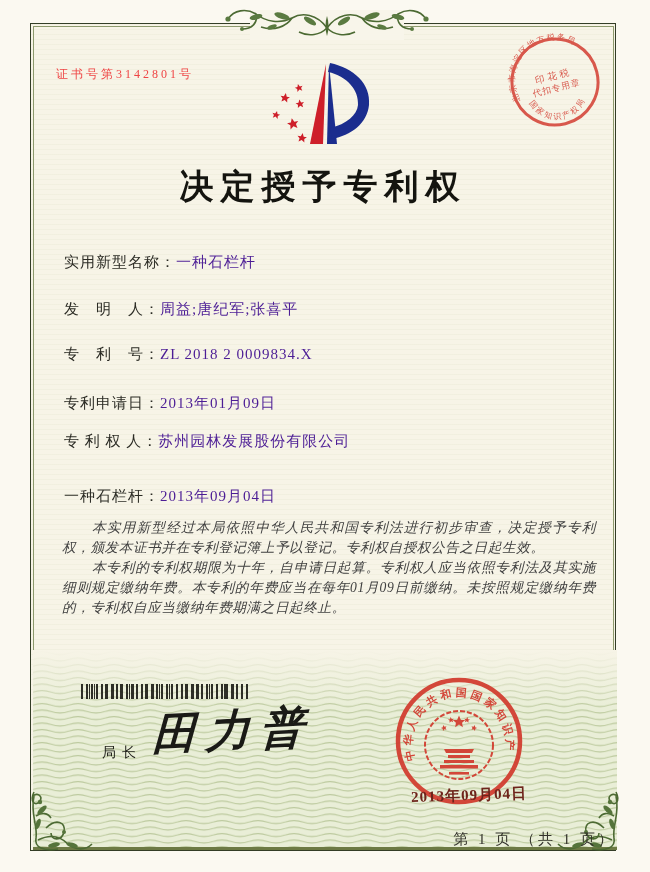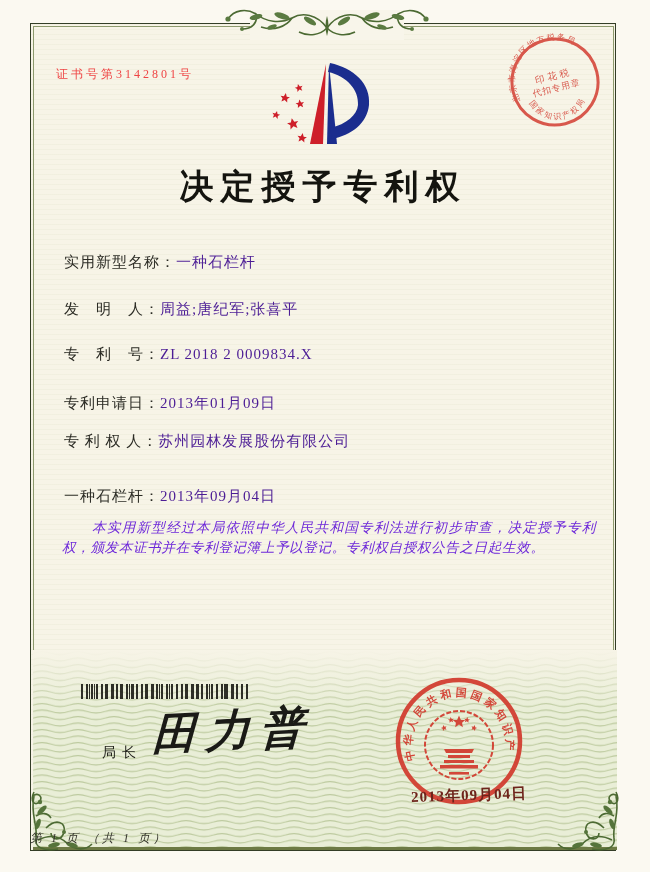--- a/index.html
+++ b/index.html
@@ -46,42 +46,42 @@
     font-size:34px; font-weight:bold; letter-spacing:7px; color:#14140f; }
 
   .field-row { left:64px; width:540px; height:20px; font-size:15px;
     letter-spacing:1px; white-space:nowrap; }
   .field-label { color:#2b2b24;margin-top:8px; }
   .field-value { color:#4c1d95; }
 
   .paragraphs { left:62px; top:518px; width:534px; }
   .paragraphs p {
     font-size:13.6px; line-height:20px; font-style:italic;
-    letter-spacing:.6px; text-indent:2.2em; color:#6d28d9; text-align:justify;
+    letter-spacing:.6px; text-indent:2.2em; color:#404040; text-align:justify;
   }
 
   .barcode { left:81px; top:684px; width:168px; height:15px; opacity:.88;
     background:
       repeating-linear-gradient(90deg,#15150f 0 2px,transparent 2px 5px),
       repeating-linear-gradient(90deg,#15150f 0 1px,transparent 1px 8px),
       repeating-linear-gradient(90deg,#15150f 0 1px,transparent 1px 13px);
   }
 
   .sig-label { left:102px; top:744px; font-size:14px; letter-spacing:6px; color:#22221c; }
   .sig-name  { left:152px; top:700px; width:220px; font-size:44px; font-weight:600;
     font-style:italic; letter-spacing:10px; color:#1a1a16;
     transform:rotate(-3deg) skewX(-5deg); }
 
   .seal { left:393px; top:675px; width:132px; height:132px; opacity:.93; }
   .seal-date { left:396px; top:786px; width:146px; text-align:center;
     font-size:15px; font-weight:bold; letter-spacing:1px; color:#6e241b;
     transform:rotate(-2deg); }
 
-  .footer { left:30px; top:830px; width:586px; text-align:left;
-    font-size:12px; letter-spacing:3px; color:#33332b;font-style:italic; }
+  .footer { left:30px; top:830px; width:586px; text-align:right;
+    font-size:15px; letter-spacing:3px; color:#33332b; }
 </style>
 </head>
 <body>
 
 <div class="abs frame">
   <div class="frame-inner"></div>
 </div>
 
 <div class="abs wave-zone">
   <svg width="584" height="199">
@@ -211,20 +211,21 @@
 </div>
 <div class="abs field-row" style="top:432px">
   <span class="field-label">专 利 权 人：</span><span class="field-value">苏州园林发展股份有限公司</span>
 </div>
 <div class="abs field-row" style="top:487px">
   <span class="field-label">一种石栏杆：</span><span class="field-value">2013年09月04日</span>
 </div>
 
 <div class="abs paragraphs">
   <p>本实用新型经过本局依照中华人民共和国专利法进行初步审查，决定授予专利权，颁发本证书并在专利登记簿上予以登记。专利权自授权公告之日起生效。</p>
+  <p>本专利的专利权期限为十年，自申请日起算。专利权人应当依照专利法及其实施细则规定缴纳年费。本专利的年费应当在每年01月09日前缴纳。未按照规定缴纳年费的，专利权自应当缴纳年费期满之日起终止。</p>
 </div>
 
 <div class="abs barcode"></div>
 
 <div class="abs sig-label">局长</div>
 <div class="abs sig-name">田力普</div>
 
 <svg class="abs seal" viewBox="0 0 132 132">
   <defs>
     <path id="sealArc" d="M22,85 A47,47 0 1 1 110,85" fill="none"></path>

